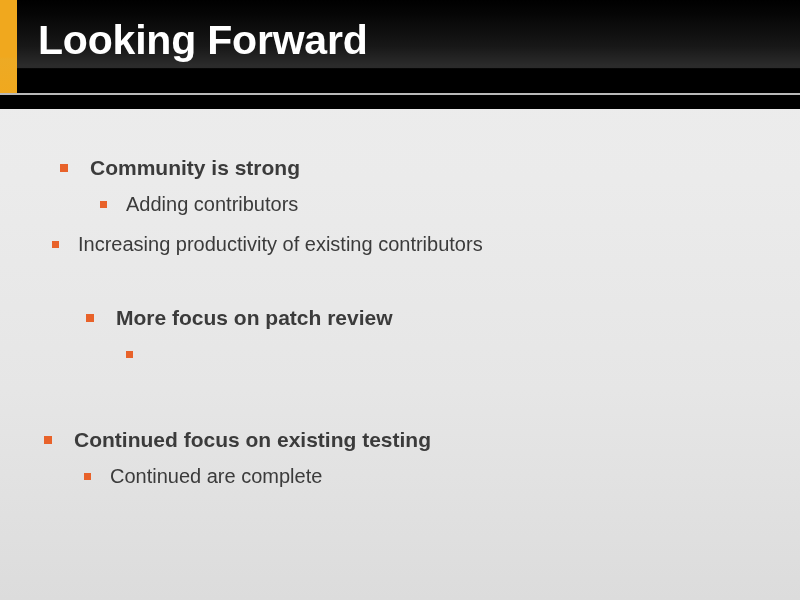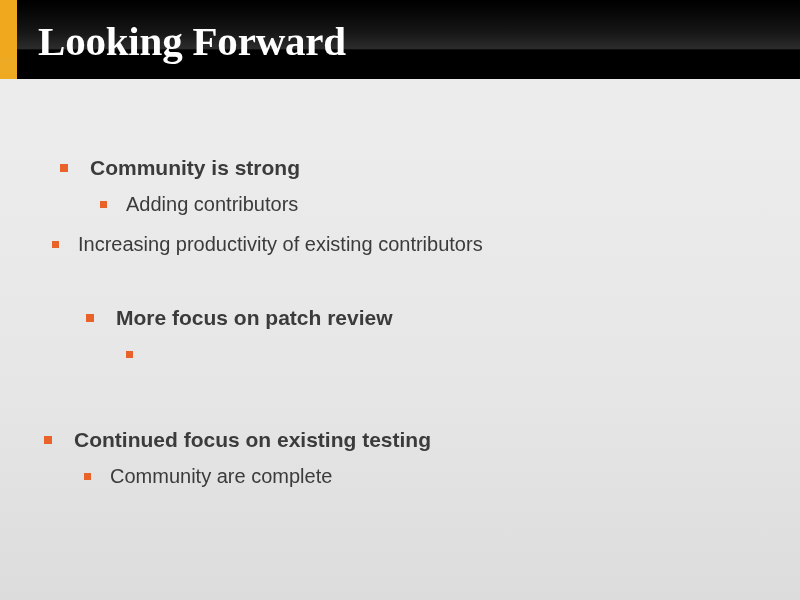--- a/index.html
+++ b/index.html
@@ -21,32 +21,31 @@
     background: linear-gradient(to bottom, #ededed 0%, #ebebeb 30%, #e6e6e6 65%, #dcdcdc 100%);
     overflow: hidden;
   }
 
   
   .title-bar {
     position: absolute;
     left: 0;
     top: 0;
     width: 800px;
-    height: 79px;
+    height: 109px;
     background:
       linear-gradient(to bottom,
         #000000 0%,
         #050505 12%,
         #171717 42%,
         #2b2b2b 60%,
         #2b2b2b 62%,
         #000000 63%,
         #000000 100%);
     overflow: hidden;
-    font-family: Liberation Serif, serif;
   }
   .title-accent {
     position: absolute;
     left: 0;
     top: 0;
     width: 17px;
     height: 95px;
     background: linear-gradient(to bottom, #f0a81e 0%, #f0a81e 60%, #edaa24 62%, #f0a81e 100%);
   }
   .title-underline {
@@ -179,19 +178,19 @@
     </div>
 
     <div class="group group-2">
       <div class="bullet-row lvl1">
         <span class="marker"></span>
         <span class="label">Continued focus on existing testing</span>
       </div>
       <div class="sub-list">
         <div class="bullet-row lvl2">
           <span class="marker"></span>
-          <span class="label">Community are complete</span>
+          <span class="label">Continued are complete</span>
         </div>
       </div>
     </div>
 
   </div>
 </div>
 
 </body></html>

